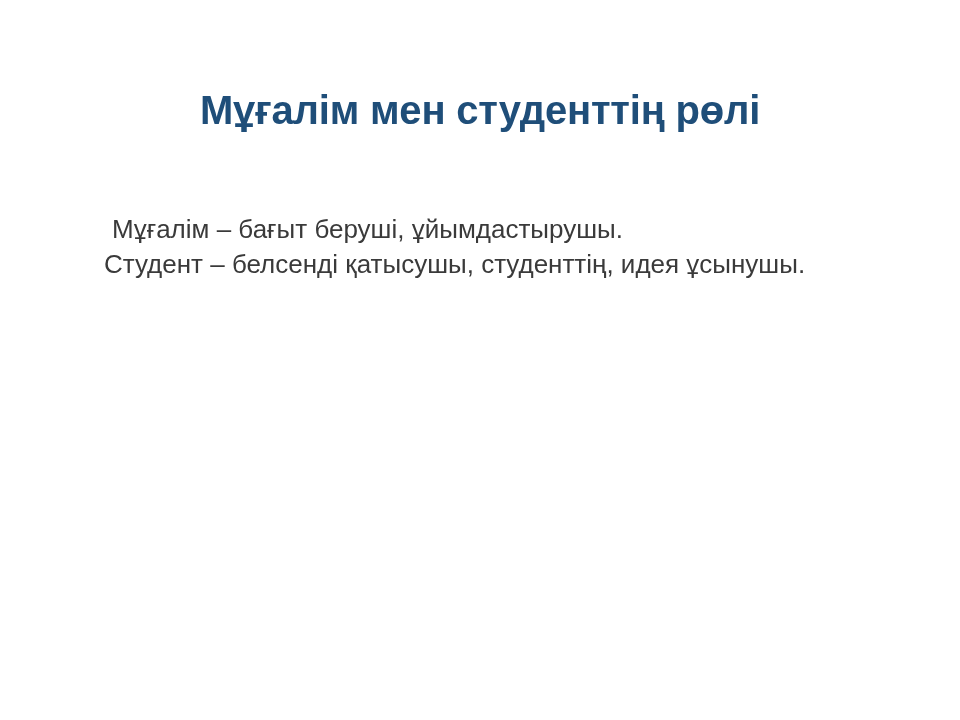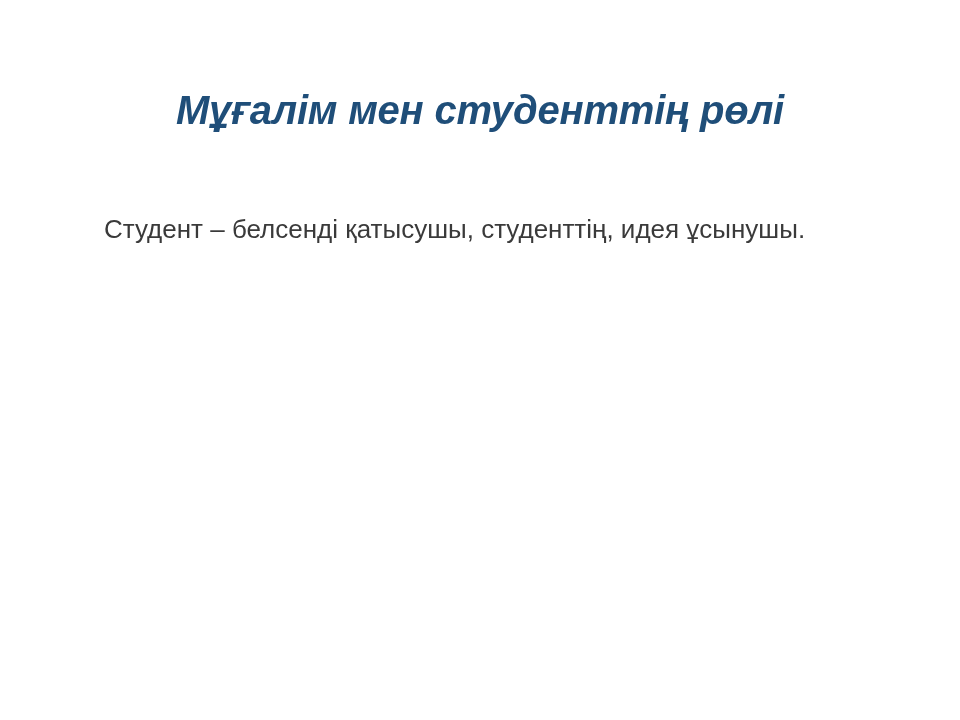--- a/index.html
+++ b/index.html
@@ -22,21 +22,20 @@
     box-sizing: border-box;
   }
 
   
   .title-block {
     position: absolute;
     left: 0;
     top: 86px;
     width: 960px;
     text-align: center;
-    font-style: italic;
   }
 
   .slide-title {
     margin: 0;
     padding: 0;
     font-family: "Liberation Sans", "DejaVu Sans", sans-serif;
     font-size: 40px;
     font-weight: 700;
     line-height: 48px;
     letter-spacing: -0.2px;
@@ -79,18 +78,19 @@
 </head>
 <body>
 
 <div class="slide">
 
   <div class="title-block">
     <h1 class="slide-title">Мұғалім мен студенттің рөлі</h1>
   </div>
 
   <div class="body-block">
+    <p class="body-line indent-first">Мұғалім – бағыт беруші, ұйымдастырушы.</p>
     <p class="body-line">Студент – белсенді қатысушы, студенттің, идея ұсынушы.</p>
   </div>
 
   <div class="content-area"></div>
 
 </div>
 
 </body></html>

